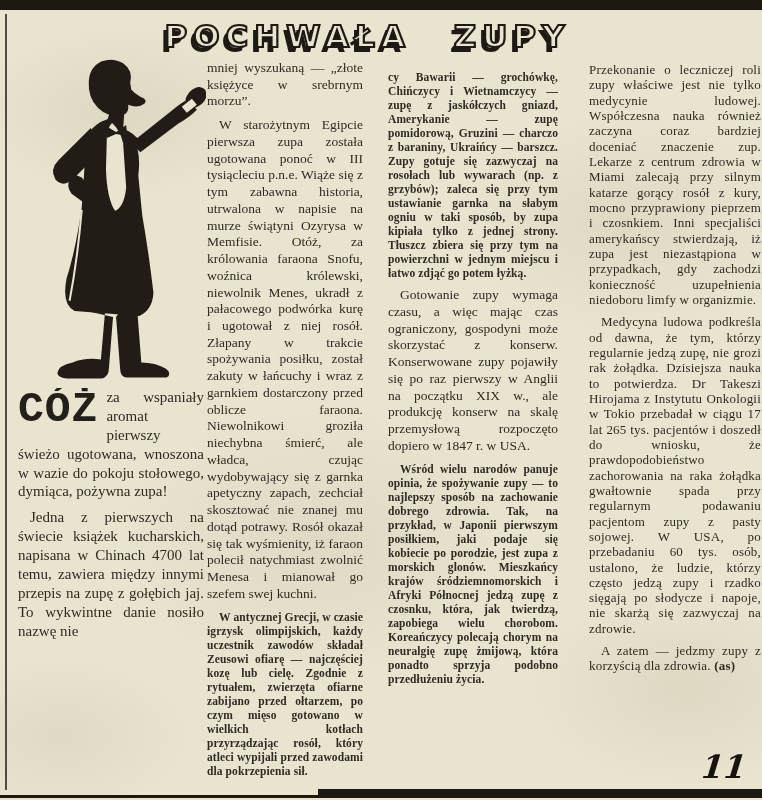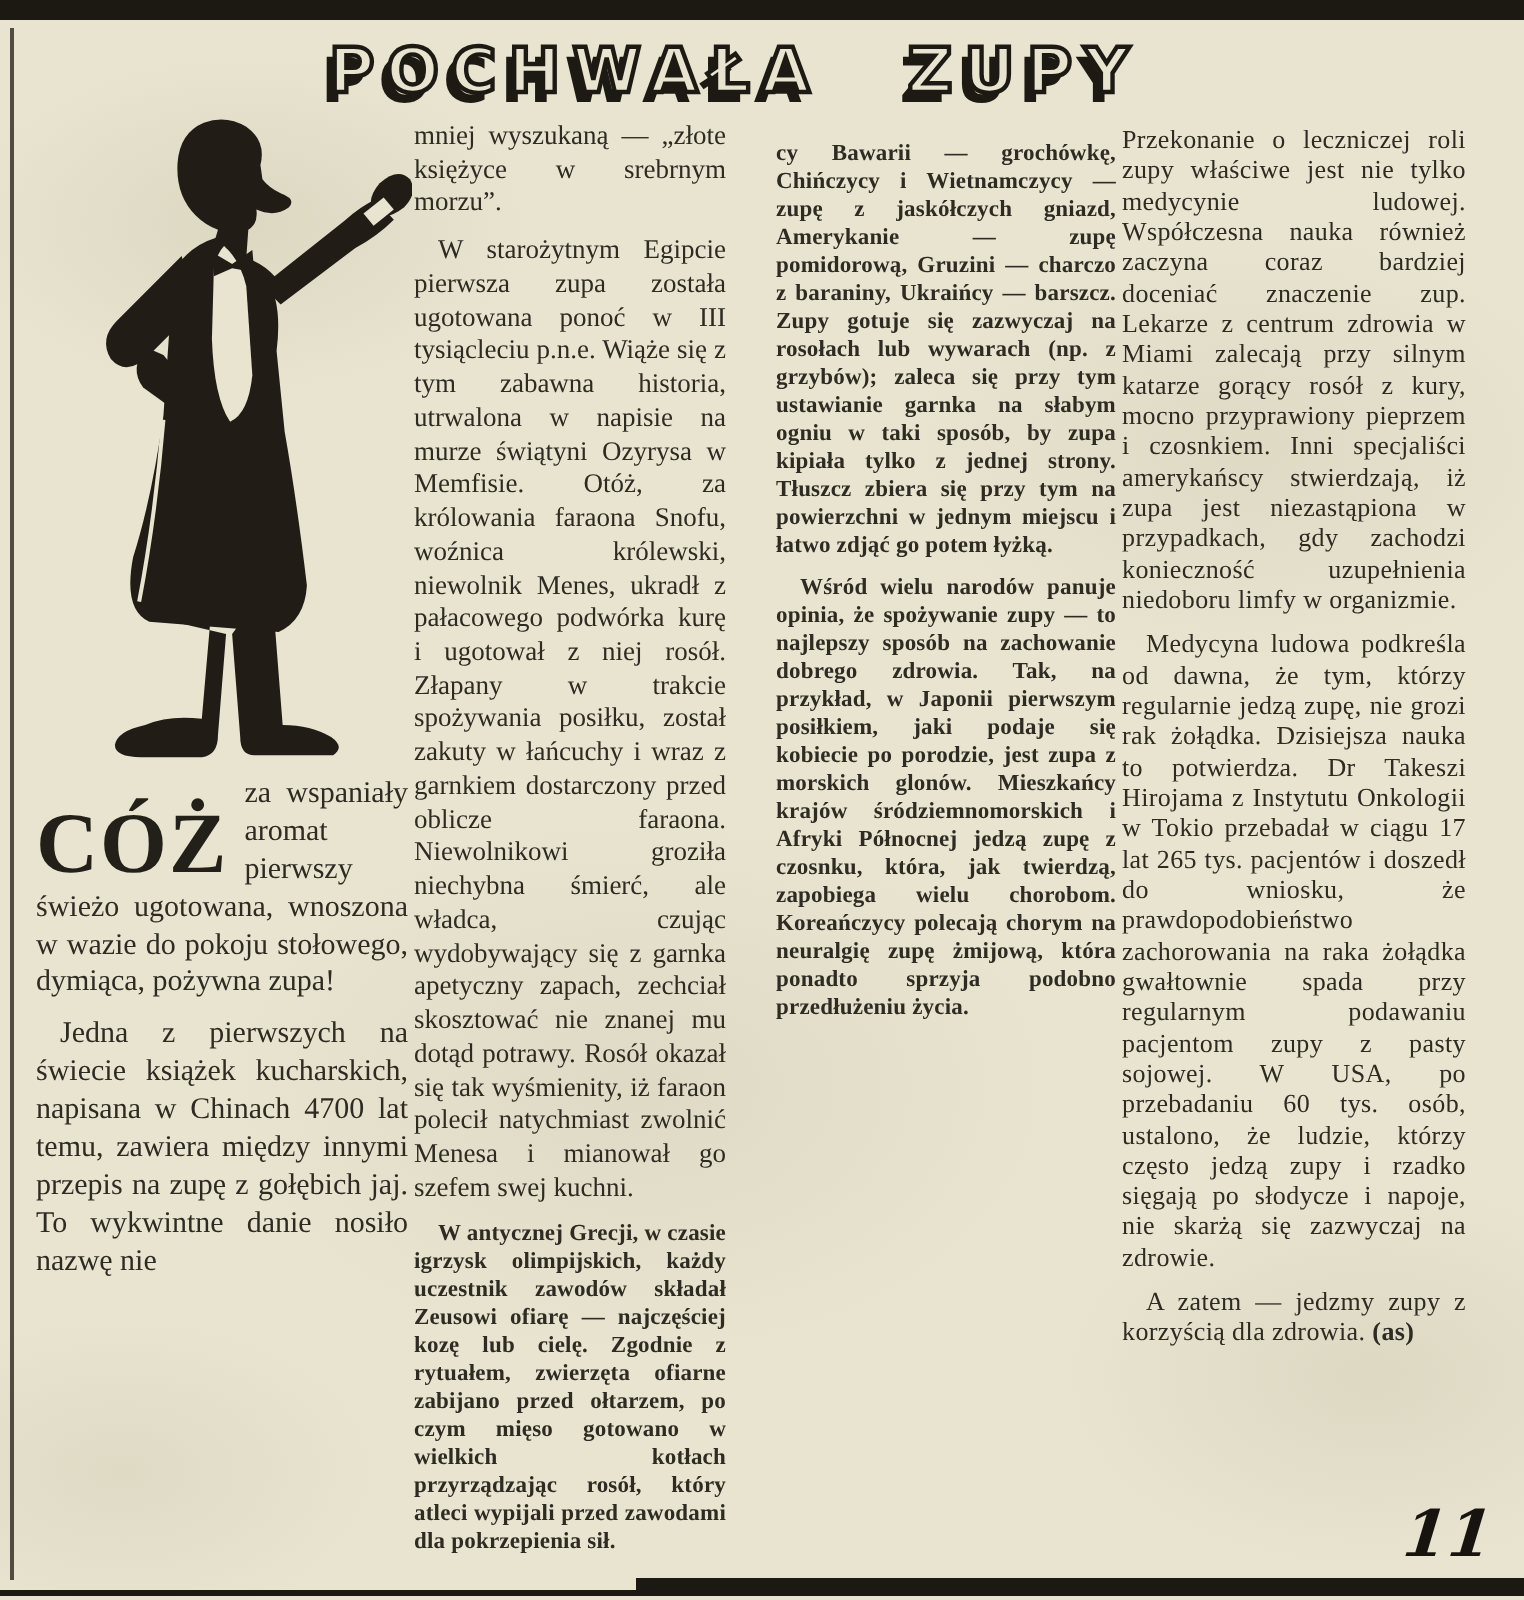--- a/index.html
+++ b/index.html
@@ -34,27 +34,27 @@
     white-space:nowrap;
   }
 
   .col{position:absolute;text-align:justify;overflow:hidden;}
   .col p{margin:0 0 7px 0;text-indent:12px;}
   .col p.no-indent{text-indent:0;}
 
   .col-a{left:18px;top:388px;width:186px;height:400px;font-size:15px;line-height:1.26;}
   .col-b{left:207px;top:60px;width:156px;height:722px;font-size:13.5px;line-height:1.24;}
   .col-c{left:388px;top:70px;width:170px;height:724px;font-size:13.5px;line-height:1.24;}
-  .col-d{left:561px;top:62px;width:172px;height:712px;font-size:13px;line-height:1.18;letter-spacing:.2px;}
+  .col-d{left:589px;top:62px;width:172px;height:712px;font-size:13px;line-height:1.18;letter-spacing:.2px;}
 
   .small-bold{font-size:11.5px;line-height:1.22;font-weight:bold;letter-spacing:.1px;font-family:Liberation Serif, serif;}
   .dropcap{
-    float:left;font-family:Liberation Serif, serif;font-weight:bold;
+    float:left;font-family:Liberation Mono, monospace;font-weight:bold;
     font-size:43px;line-height:.85;letter-spacing:1px;
-    padding:4px 8px 0 0;color:#23201a;margin-top:13px;
+    padding:4px 8px 0 0;color:#23201a;
   }
   .attr{font-weight:bold;}
 
   .illustration{position:absolute;left:14px;top:56px;width:192px;height:334px;}
 
   .page-number{
     position:absolute;left:694px;top:748px;width:60px;height:40px;
     font-family:"DejaVu Serif", serif;font-weight:bold;font-style:italic;
     font-size:32px;color:#171410;transform:skewX(-6deg);
     text-align:center;
@@ -104,20 +104,21 @@
 
   <div class="col col-b">
     <p class="no-indent">mniej wyszukaną — „złote księżyce w srebrnym morzu”.</p>
     <p>W starożytnym Egipcie pierwsza zupa została ugotowana ponoć w III tysiącleciu p.n.e. Wiąże się z tym zabawna historia, utrwalona w napisie na murze świątyni Ozyrysa w Memfisie. Otóż, za królowania faraona Snofu, woźnica królewski, niewolnik Menes, ukradł z pałacowego podwórka kurę i ugotował z niej rosół. Złapany w trakcie spożywania posiłku, został zakuty w łańcuchy i wraz z garnkiem dostarczony przed oblicze faraona. Niewolnikowi groziła niechybna śmierć, ale władca, czując wydobywający się z garnka apetyczny zapach, zechciał skosztować nie znanej mu dotąd potrawy. Rosół okazał się tak wyśmienity, iż faraon polecił natychmiast zwolnić Menesa i mianował go szefem swej kuchni.</p>
     <p class="small-bold">W antycznej Grecji, w czasie igrzysk olimpijskich, każdy uczestnik zawodów składał Zeusowi ofiarę — najczęściej kozę lub cielę. Zgodnie z rytuałem, zwierzęta ofiarne zabijano przed ołtarzem, po czym mięso gotowano w wielkich kotłach przyrządzając rosół, który atleci wypijali przed zawodami dla pokrzepienia sił.</p>
 
   </div>
 
   <div class="col col-c">
     <p class="no-indent small-bold">cy Bawarii — grochówkę, Chińczycy i Wietnamczycy — zupę z jaskółczych gniazd, Amerykanie — zupę pomidorową, Gruzini — charczo z baraniny, Ukraińcy — barszcz. Zupy gotuje się zazwyczaj na rosołach lub wywarach (np. z grzybów); zaleca się przy tym ustawianie garnka na słabym ogniu w taki sposób, by zupa kipiała tylko z jednej strony. Tłuszcz zbiera się przy tym na powierzchni w jednym miejscu i łatwo zdjąć go potem łyżką.</p>
+    <p>Gotowanie zupy wymaga czasu, a więc mając czas ograniczony, gospodyni może skorzystać z konserw. Konserwowane zupy pojawiły się po raz pierwszy w Anglii na początku XIX w., ale produkcję konserw na skalę przemysłową rozpoczęto dopiero w 1847 r. w USA.</p>
     <p class="small-bold">Wśród wielu narodów panuje opinia, że spożywanie zupy — to najlepszy sposób na zachowanie dobrego zdrowia. Tak, na przykład, w Japonii pierwszym posiłkiem, jaki podaje się kobiecie po porodzie, jest zupa z morskich glonów. Mieszkańcy krajów śródziemnomorskich i Afryki Północnej jedzą zupę z czosnku, która, jak twierdzą, zapobiega wielu chorobom. Koreańczycy polecają chorym na neuralgię zupę żmijową, która ponadto sprzyja podobno przedłużeniu życia.</p>
   </div>
 
   <div class="col col-d">
     <p class="no-indent">Przekonanie o leczniczej roli zupy właściwe jest nie tylko medycynie ludowej. Współczesna nauka również zaczyna coraz bardziej doceniać znaczenie zup. Lekarze z centrum zdrowia w Miami zalecają przy silnym katarze gorący rosół z kury, mocno przyprawiony pieprzem i czosnkiem. Inni specjaliści amerykańscy stwierdzają, iż zupa jest niezastąpiona w przypadkach, gdy zachodzi konieczność uzupełnienia niedoboru limfy w organizmie.</p>
     <p>Medycyna ludowa podkreśla od dawna, że tym, którzy regularnie jedzą zupę, nie grozi rak żołądka. Dzisiejsza nauka to potwierdza. Dr Takeszi Hirojama z Instytutu Onkologii w Tokio przebadał w ciągu 17 lat 265 tys. pacjentów i doszedł do wniosku, że prawdopodobieństwo zachorowania na raka żołądka gwałtownie spada przy regularnym podawaniu pacjentom zupy z pasty sojowej. W USA, po przebadaniu 60 tys. osób, ustalono, że ludzie, którzy często jedzą zupy i rzadko sięgają po słodycze i napoje, nie skarżą się zazwyczaj na zdrowie.</p>
     <p><span>A zatem — jedzmy zupy z korzyścią dla zdrowia.</span> <span class="attr">(as)</span></p>
   </div>
 
   <div class="page-number">11</div>

